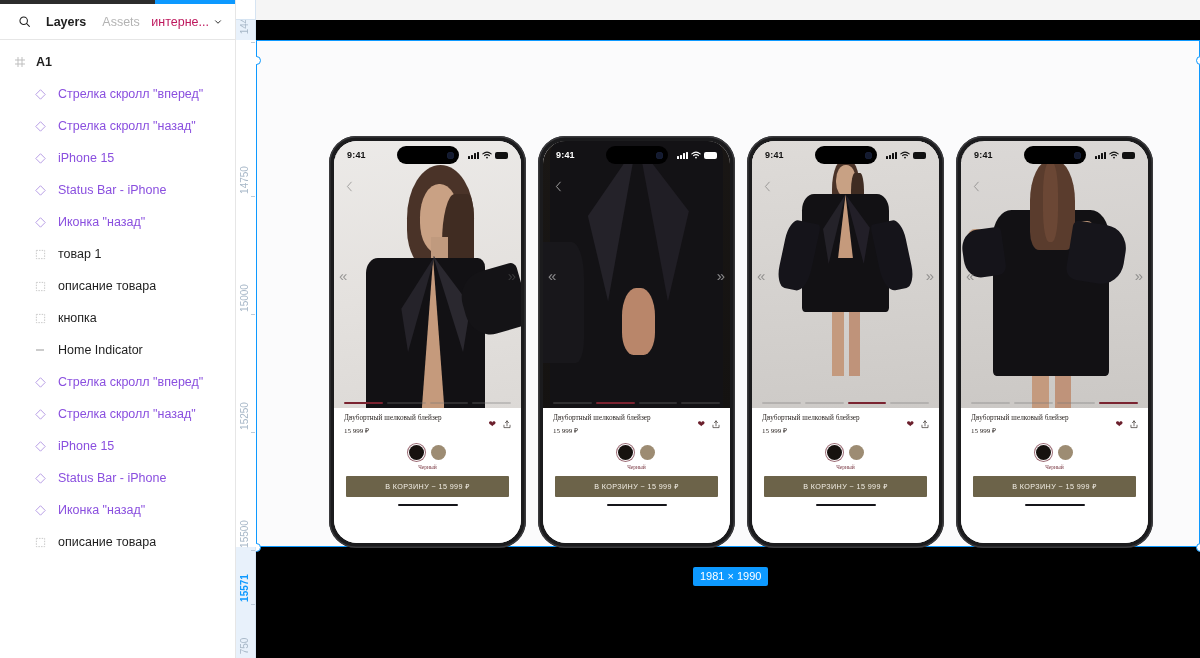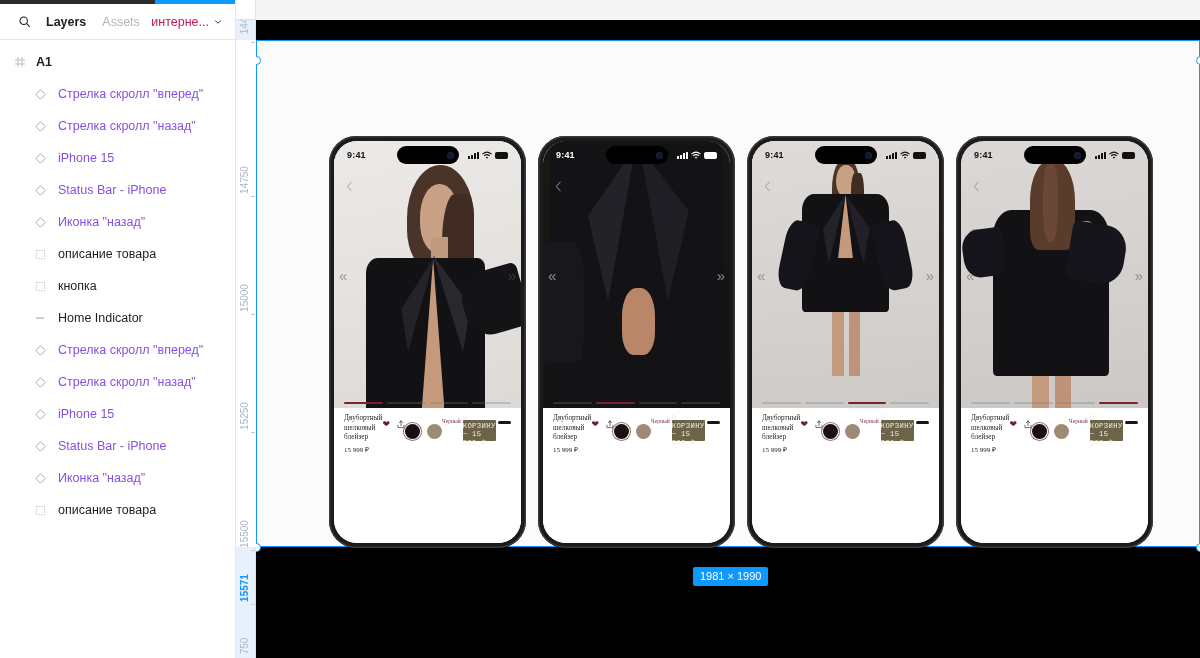--- a/index.html
+++ b/index.html
@@ -353,21 +353,21 @@
   .sc4 .lgB { left:50%; top:86%; width:9%; height:14%; background:#bf937a; }
   .sc4 .shrt { left:35%; top:84%; width:28%; height:8%; background:#141317; }
 
   
   .product-info {
     position: relative;
     background: #ffffff;
     flex: 1 1 auto;
     padding: 6px 10px 0 10px;
     display: flex;
-    flex-direction: row;
+    flex-direction: column;
   }
   .pi-top { display: flex; align-items: flex-start; justify-content: space-between; }
   .pi-title {
     font-family: "Liberation Serif", serif;
     font-size: 7.2px;
     color: #2b2522;
     line-height: 1.35;
     letter-spacing: .05px;
   }
   .pi-price {
@@ -398,21 +398,21 @@
     font-size: 5.6px;
     color: #7b3a45;
     margin-top: 4px;
   }
   .cart-btn {
     margin: 6px 2px 0 2px;
     height: 21px;
     background: #6c6349;
     color: #f3efe6;
     display: flex; align-items: center; justify-content: center;
-    font-family: Liberation Mono, monospace;
+    font-family: Liberation Sans, sans-serif;
     font-size: 7.2px;
     letter-spacing: .4px;
     cursor: pointer;
     border-radius: 1px;
   }
   .home-ind {
     margin: 7px auto 5px auto;
     width: 60px; height: 2.6px;
     border-radius: 2px; background: #15151a;
   }
@@ -485,20 +485,28 @@
           </span>
           <span class="l-label">Status Bar - iPhone</span>
         </div>
         <div class="layer-row child component">
           <span class="l-icon">
             <svg width="11" height="11" viewBox="0 0 12 12" fill="none">
               <rect x="6" y="0.8" width="7.3" height="7.3" transform="rotate(45 6 0.8)" stroke="#a98ae0" stroke-width="1"></rect>
             </svg>
           </span>
           <span class="l-label">Иконка "назад"</span>
+        </div>
+        <div class="layer-row child frame">
+          <span class="l-icon">
+            <svg width="11" height="11" viewBox="0 0 12 12" fill="none">
+              <rect x="1.5" y="1.5" width="9" height="9" stroke="#b8b8b8" stroke-width="1" stroke-dasharray="1.6 1.3"></rect>
+            </svg>
+          </span>
+          <span class="l-label">товар 1</span>
         </div>
         <div class="layer-row child frame">
           <span class="l-icon">
             <svg width="11" height="11" viewBox="0 0 12 12" fill="none">
               <rect x="1.5" y="1.5" width="9" height="9" stroke="#b8b8b8" stroke-width="1" stroke-dasharray="1.6 1.3"></rect>
             </svg>
           </span>
           <span class="l-label">описание товара</span>
         </div>
         <div class="layer-row child frame">

